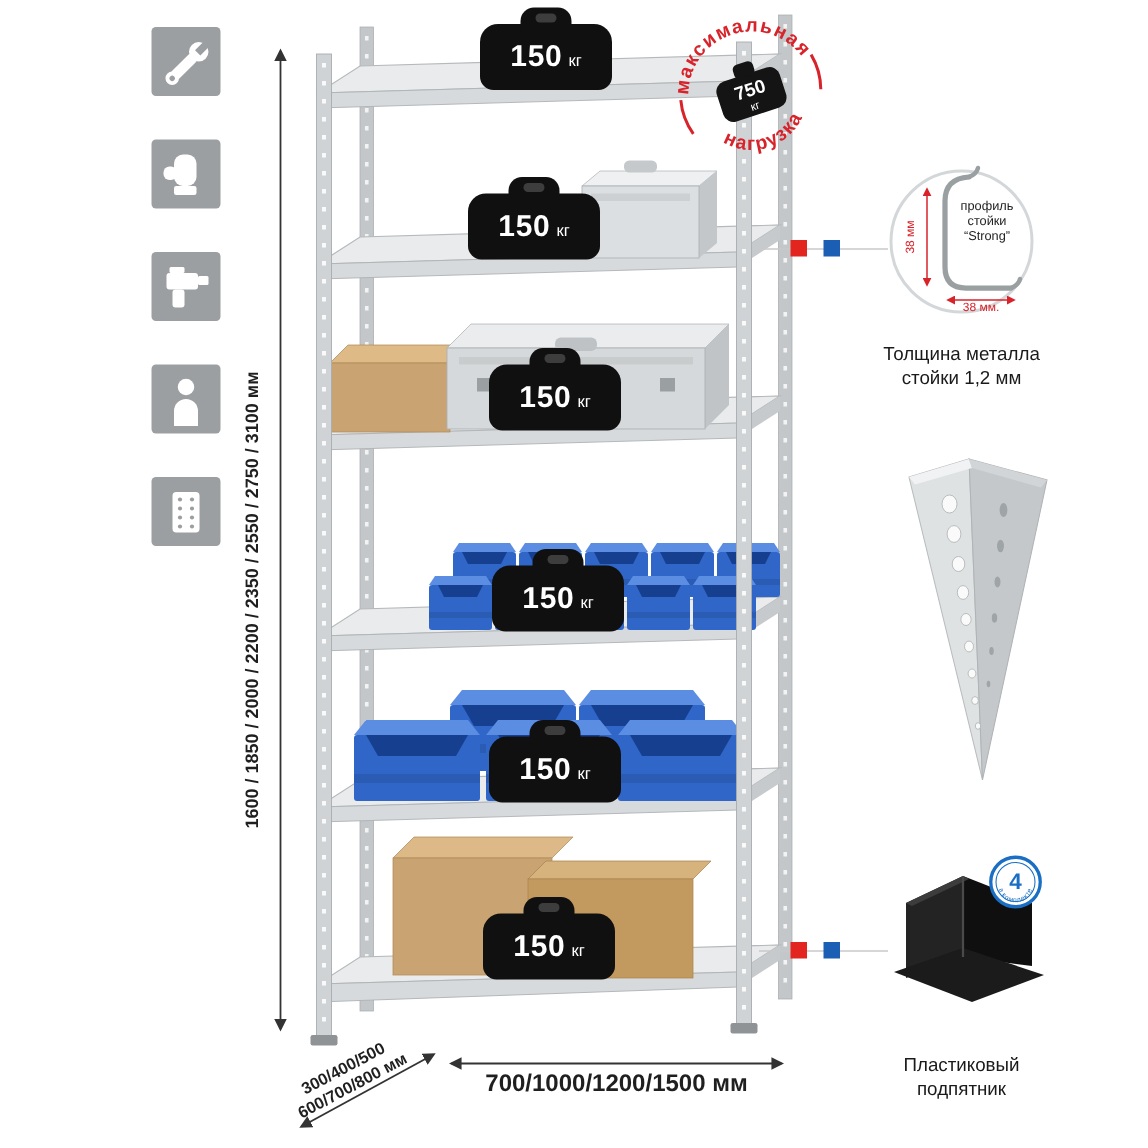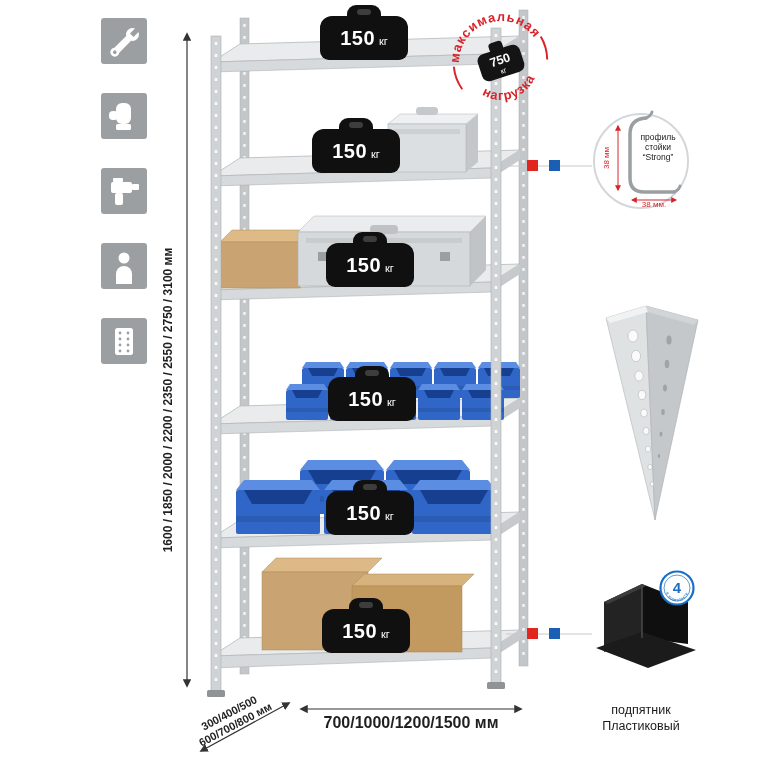--- a/index.html
+++ b/index.html
@@ -331,19 +331,23 @@
 
   <div class="dim-v">1600 / 1850 / 2000 / 2200 / 2350 / 2550 / 2750 / 3100 мм</div>
 
   <div class="dim-depth">
     <span>300/400/500</span>
     <span>600/700/800 мм</span>
   </div>
 
   <div class="dim-w">700/1000/1200/1500 мм</div>
 
+  <div class="cap cap-profile">
+    <span>Толщина металла</span>
+    <span>стойки 1,2 мм</span>
+  </div>
 
   <div class="cap cap-foot">
+    <span>Пластиковый</span>
     <span>подпятник</span>
-    <span>Пластиковый</span>
   </div>
 
 </div>
 
 </body></html>

